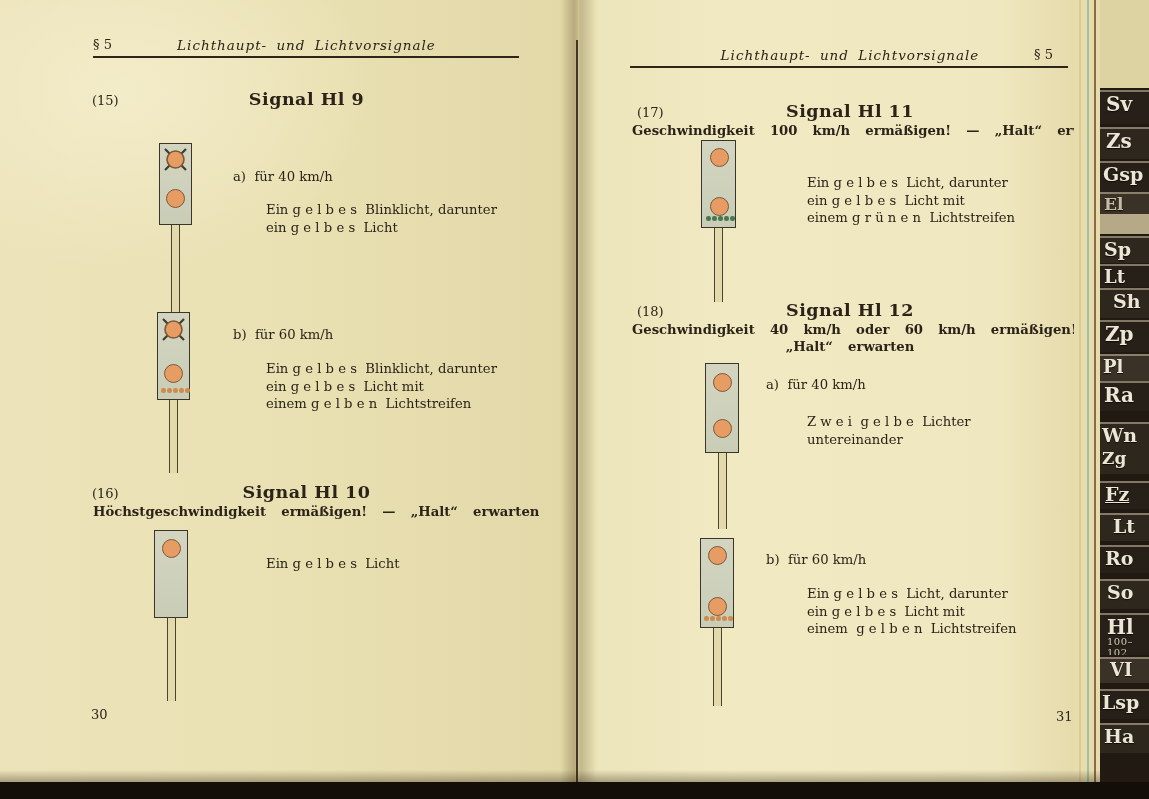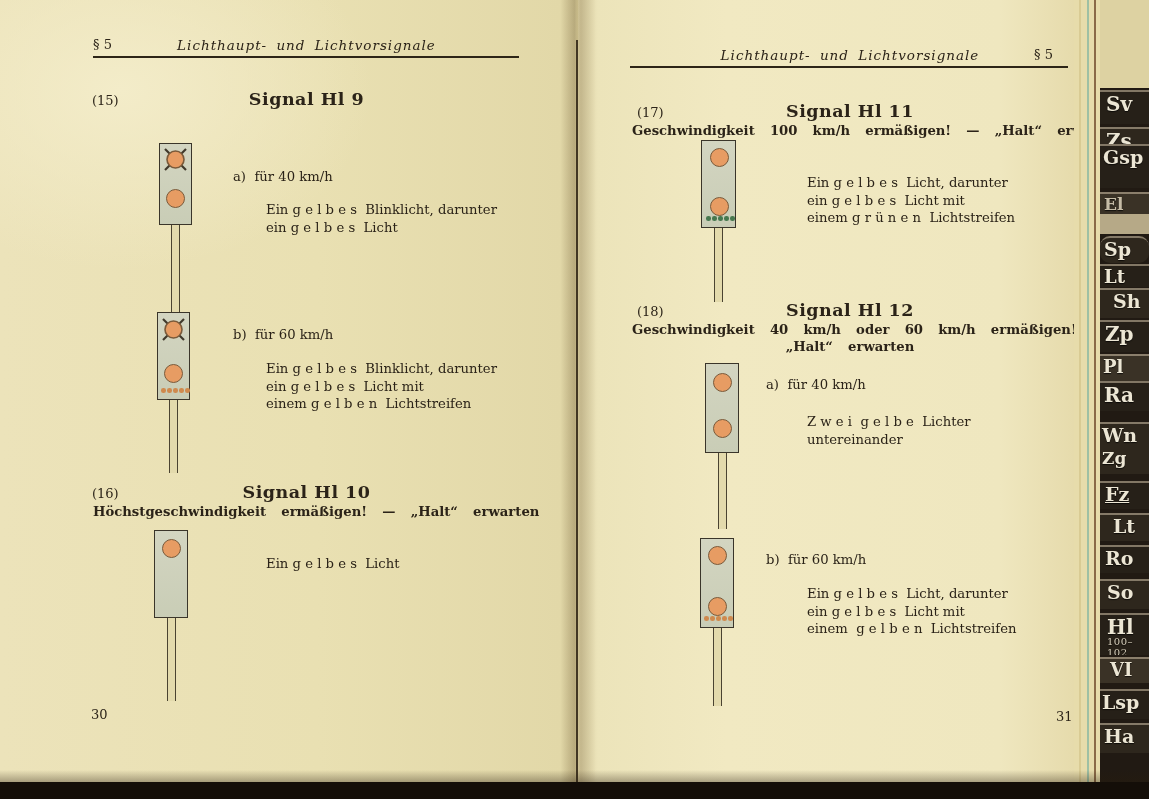--- a/index.html
+++ b/index.html
@@ -196,24 +196,24 @@
   <div class="abs edge-strips">
     <div class="abs edge-line" style="left:5px;background:#d9cb94;"></div>
     <div class="abs edge-line" style="left:13px;background:#9fc0a4;"></div>
     <div class="abs edge-line" style="left:20px;background:#8a6a48;"></div>
   </div>
   <div class="abs tab-paper-top"></div>
   <div class="abs tab-block"></div>
 
   <div class="tab shade-a" style="top:90px;height:34px;font-size:20px;padding-left:6px;">Sv</div>
   <div class="tab shade-b" style="top:127px;height:32px;font-size:20px;padding-left:6px;">Zs</div>
-  <div class="tab shade-a" style="top:144px;height:44px;font-size:19px;padding-left:3px;">Gsp</div>
+  <div class="tab shade-a" style="top:161px;height:44px;font-size:19px;padding-left:3px;">Gsp</div>
   <div class="tab shade-c dim" style="top:192px;height:22px;font-size:17px;padding-left:4px;">El</div>
   <div class="tab-gap" style="top:214px;height:20px;"></div>
-  <div class="tab shade-b" style="top:236px;height:27px;font-size:19px;padding-left:4px;border-radius:10px;">Sp</div>
+  <div class="tab shade-b" style="top:236px;height:27px;font-size:19px;padding-left:4px;">Sp</div>
   <div class="tab shade-a" style="top:264px;height:23px;font-size:18px;padding-left:4px;">Lt</div>
   <div class="tab shade-b" style="top:288px;height:30px;font-size:19px;padding-left:13px;">Sh</div>
   <div class="tab shade-a" style="top:320px;height:32px;font-size:20px;padding-left:5px;">Zp</div>
   <div class="tab shade-c" style="top:354px;height:28px;font-size:18px;padding-left:3px;">Pl</div>
   <div class="tab shade-a" style="top:381px;height:30px;font-size:20px;padding-left:4px;">Ra</div>
   <div class="tab shade-b" style="top:422px;height:26px;font-size:19px;padding-left:2px;">Wn</div>
   <div class="tab shade-b" style="top:448px;height:26px;font-size:17px;padding-left:2px;border-top:none;">Zg</div>
   <div class="tab shade-a" style="top:481px;height:28px;font-size:19px;padding-left:5px;text-decoration:underline;">Fz</div>
   <div class="tab shade-b" style="top:513px;height:28px;font-size:19px;padding-left:13px;">Lt</div>
   <div class="tab shade-a" style="top:545px;height:28px;font-size:19px;padding-left:5px;">Ro</div>

